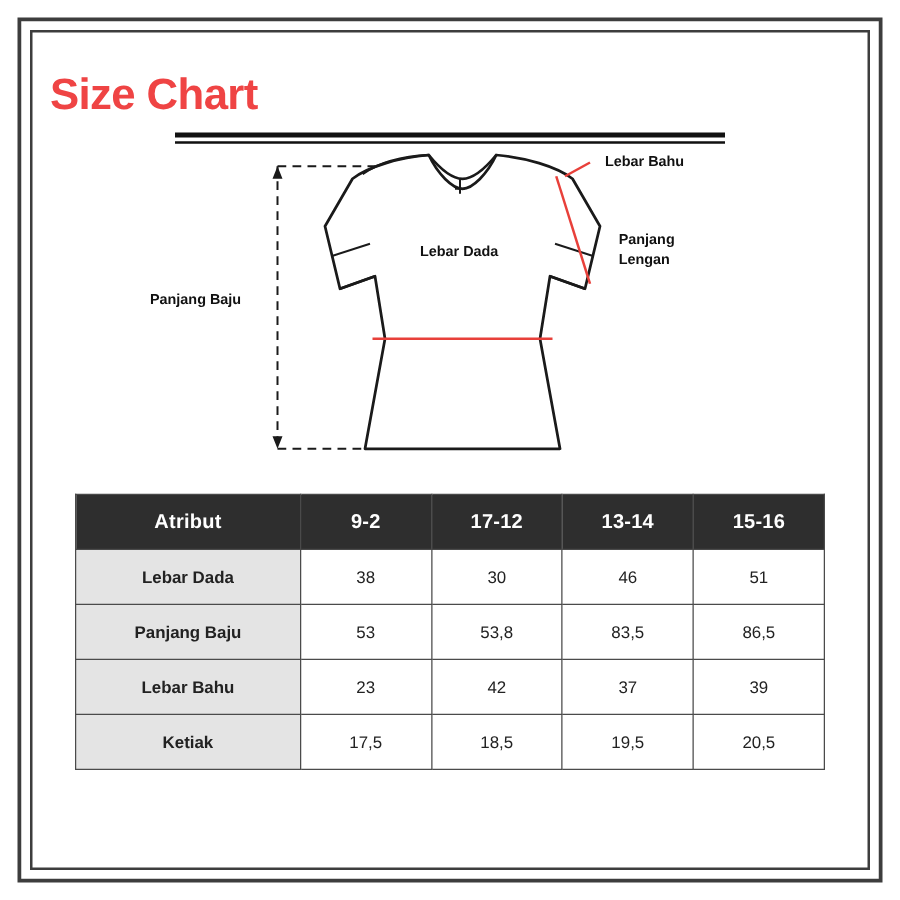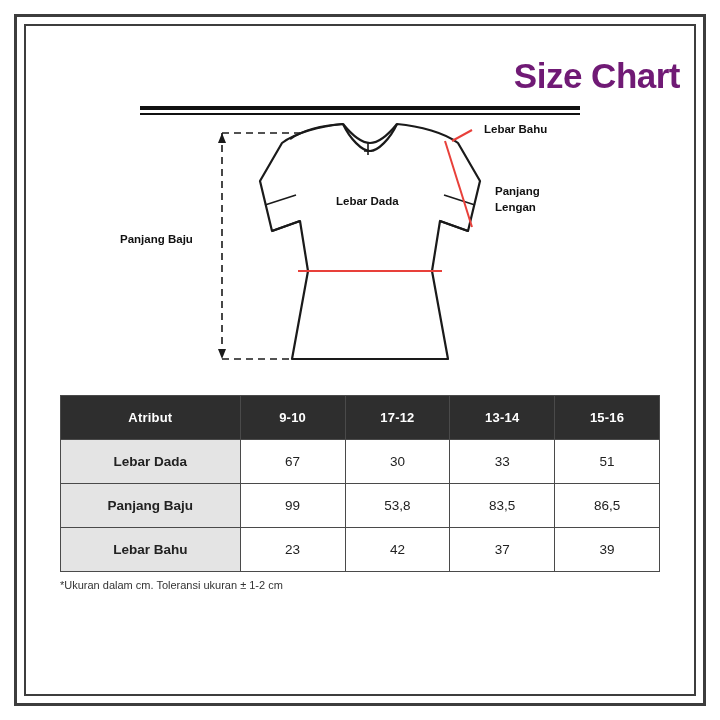--- a/index.html
+++ b/index.html
@@ -41,26 +41,26 @@
     box-sizing: border-box;
   }
   .content {
     position: absolute;
     left: 40px;
     top: 40px;
     right: 40px;
     bottom: 40px;
   }
   .title {
-    text-align: right;
+    text-align: left;
     font-size: 35px;
     font-weight: bold;
     letter-spacing: -0.5px;
     margin-top: 16px;
-    color: #701a75;
+    color: #ef4444;
   }
   .title-rule {
     width: 440px;
     margin: 10px auto 0 auto;
     border-top: 4px solid #111111;
     border-bottom: 2px solid #111111;
     height: 3px;
     box-sizing: content-box;
   }
   
@@ -86,21 +86,21 @@
     border: 1px solid #4a4a4a;
     height: 41px;
     text-align: center;
     font-size: 13.5px;
     color: #222222;
   }
   table.size-table thead th {
     background: #2e2e2e;
     color: #ffffff;
     font-weight: bold;
-    font-size: 13px;
+    font-size: 16px;
     letter-spacing: 0.2px;
   }
   table.size-table tbody td.attr {
     background: #e4e4e4;
     font-weight: bold;
     text-align: center;
     font-size: 13.5px;
   }
   col.col-attr { width: 30%; }
   col.col-size { width: 17.5%; }
@@ -190,48 +190,54 @@
         <colgroup>
           <col class="col-attr">
           <col class="col-size">
           <col class="col-size">
           <col class="col-size">
           <col class="col-size">
         </colgroup>
         <thead>
           <tr>
             <th>Atribut</th>
-            <th>9-10</th>
+            <th>9-2</th>
             <th>17-12</th>
             <th>13-14</th>
             <th>15-16</th>
           </tr>
         </thead>
         <tbody>
           <tr>
             <td class="attr">Lebar Dada</td>
-            <td>67</td>
+            <td>38</td>
             <td>30</td>
-            <td>33</td>
+            <td>46</td>
             <td>51</td>
           </tr>
           <tr>
             <td class="attr">Panjang Baju</td>
-            <td>99</td>
+            <td>53</td>
             <td>53,8</td>
             <td>83,5</td>
             <td>86,5</td>
           </tr>
           <tr>
             <td class="attr">Lebar Bahu</td>
             <td>23</td>
             <td>42</td>
             <td>37</td>
             <td>39</td>
           </tr>
+          <tr>
+            <td class="attr">Ketiak</td>
+            <td>17,5</td>
+            <td>18,5</td>
+            <td>19,5</td>
+            <td>20,5</td>
+          </tr>
         </tbody>
       </table>
     </div>
 
-    <div class="note">*Ukuran dalam cm. Toleransi ukuran ± 1-2 cm</div>
 
   </div>
 </div>
 
 </body></html>

